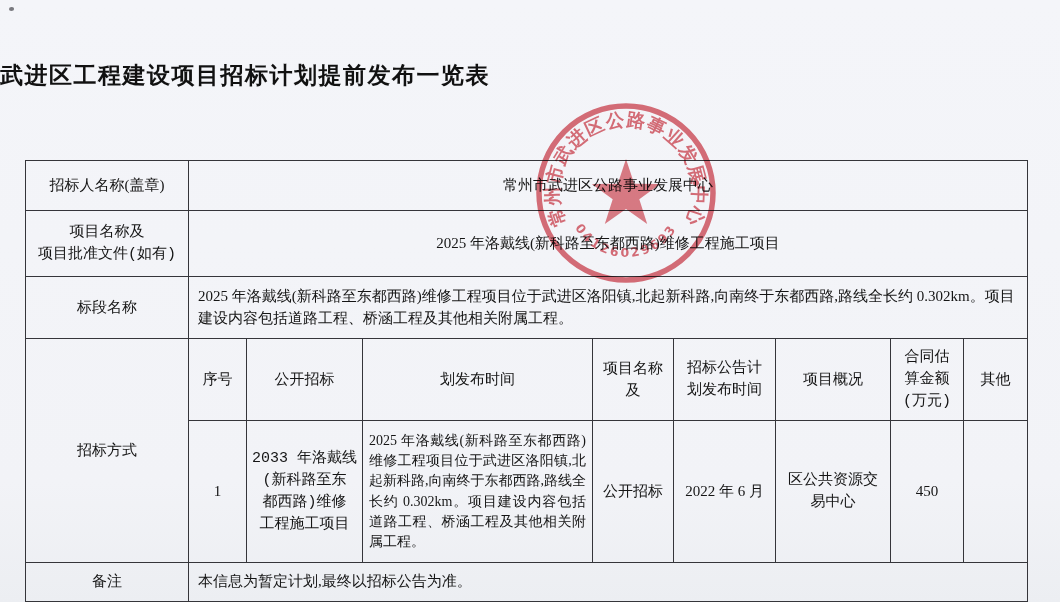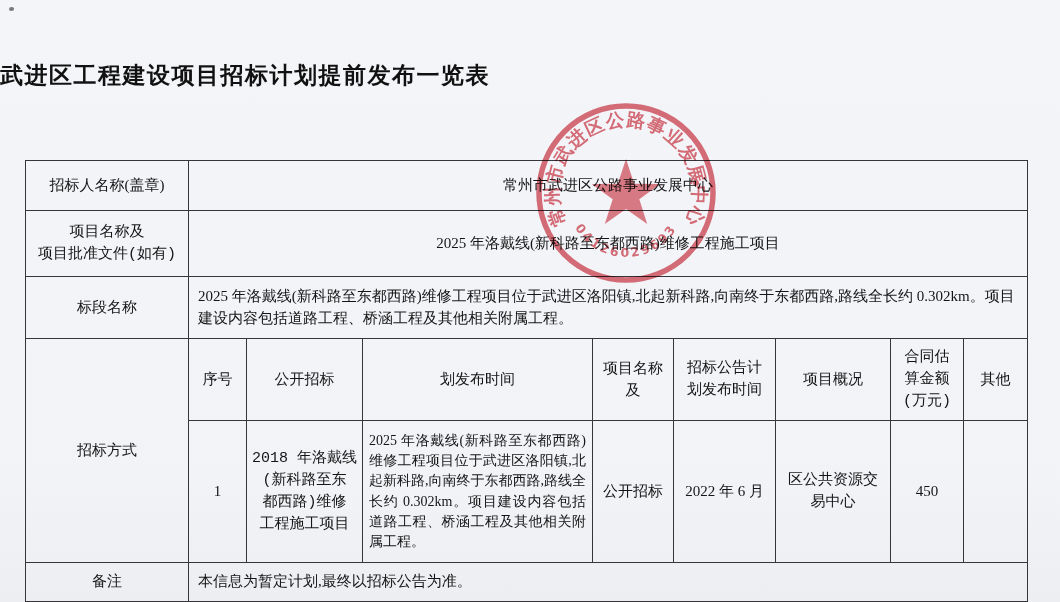--- a/index.html
+++ b/index.html
@@ -115,21 +115,21 @@
         <td class="preline">招标公告计
 划发布时间</td>
         <td>项目概况</td>
         <td class="preline">合同估
 算金额
 (万元)</td>
         <td>其他</td>
       </tr>
       <tr style="height:142px">
         <td>1</td>
-        <td class="preline">2018 年洛戴线
+        <td class="preline">2033 年洛戴线
 (新科路至东
 都西路)维修
 工程施工项目</td>
         <td class="content-cell">2025 年洛戴线(新科路至东都西路)维修工程项目位于武进区洛阳镇,北起新科路,向南终于东都西路,路线全长约 0.302km。项目建设内容包括道路工程、桥涵工程及其他相关附属工程。</td>
         <td>公开招标</td>
         <td>2022 年 6 月</td>
         <td class="preline">区公共资源交
 易中心</td>
         <td>450</td>
         <td></td>

